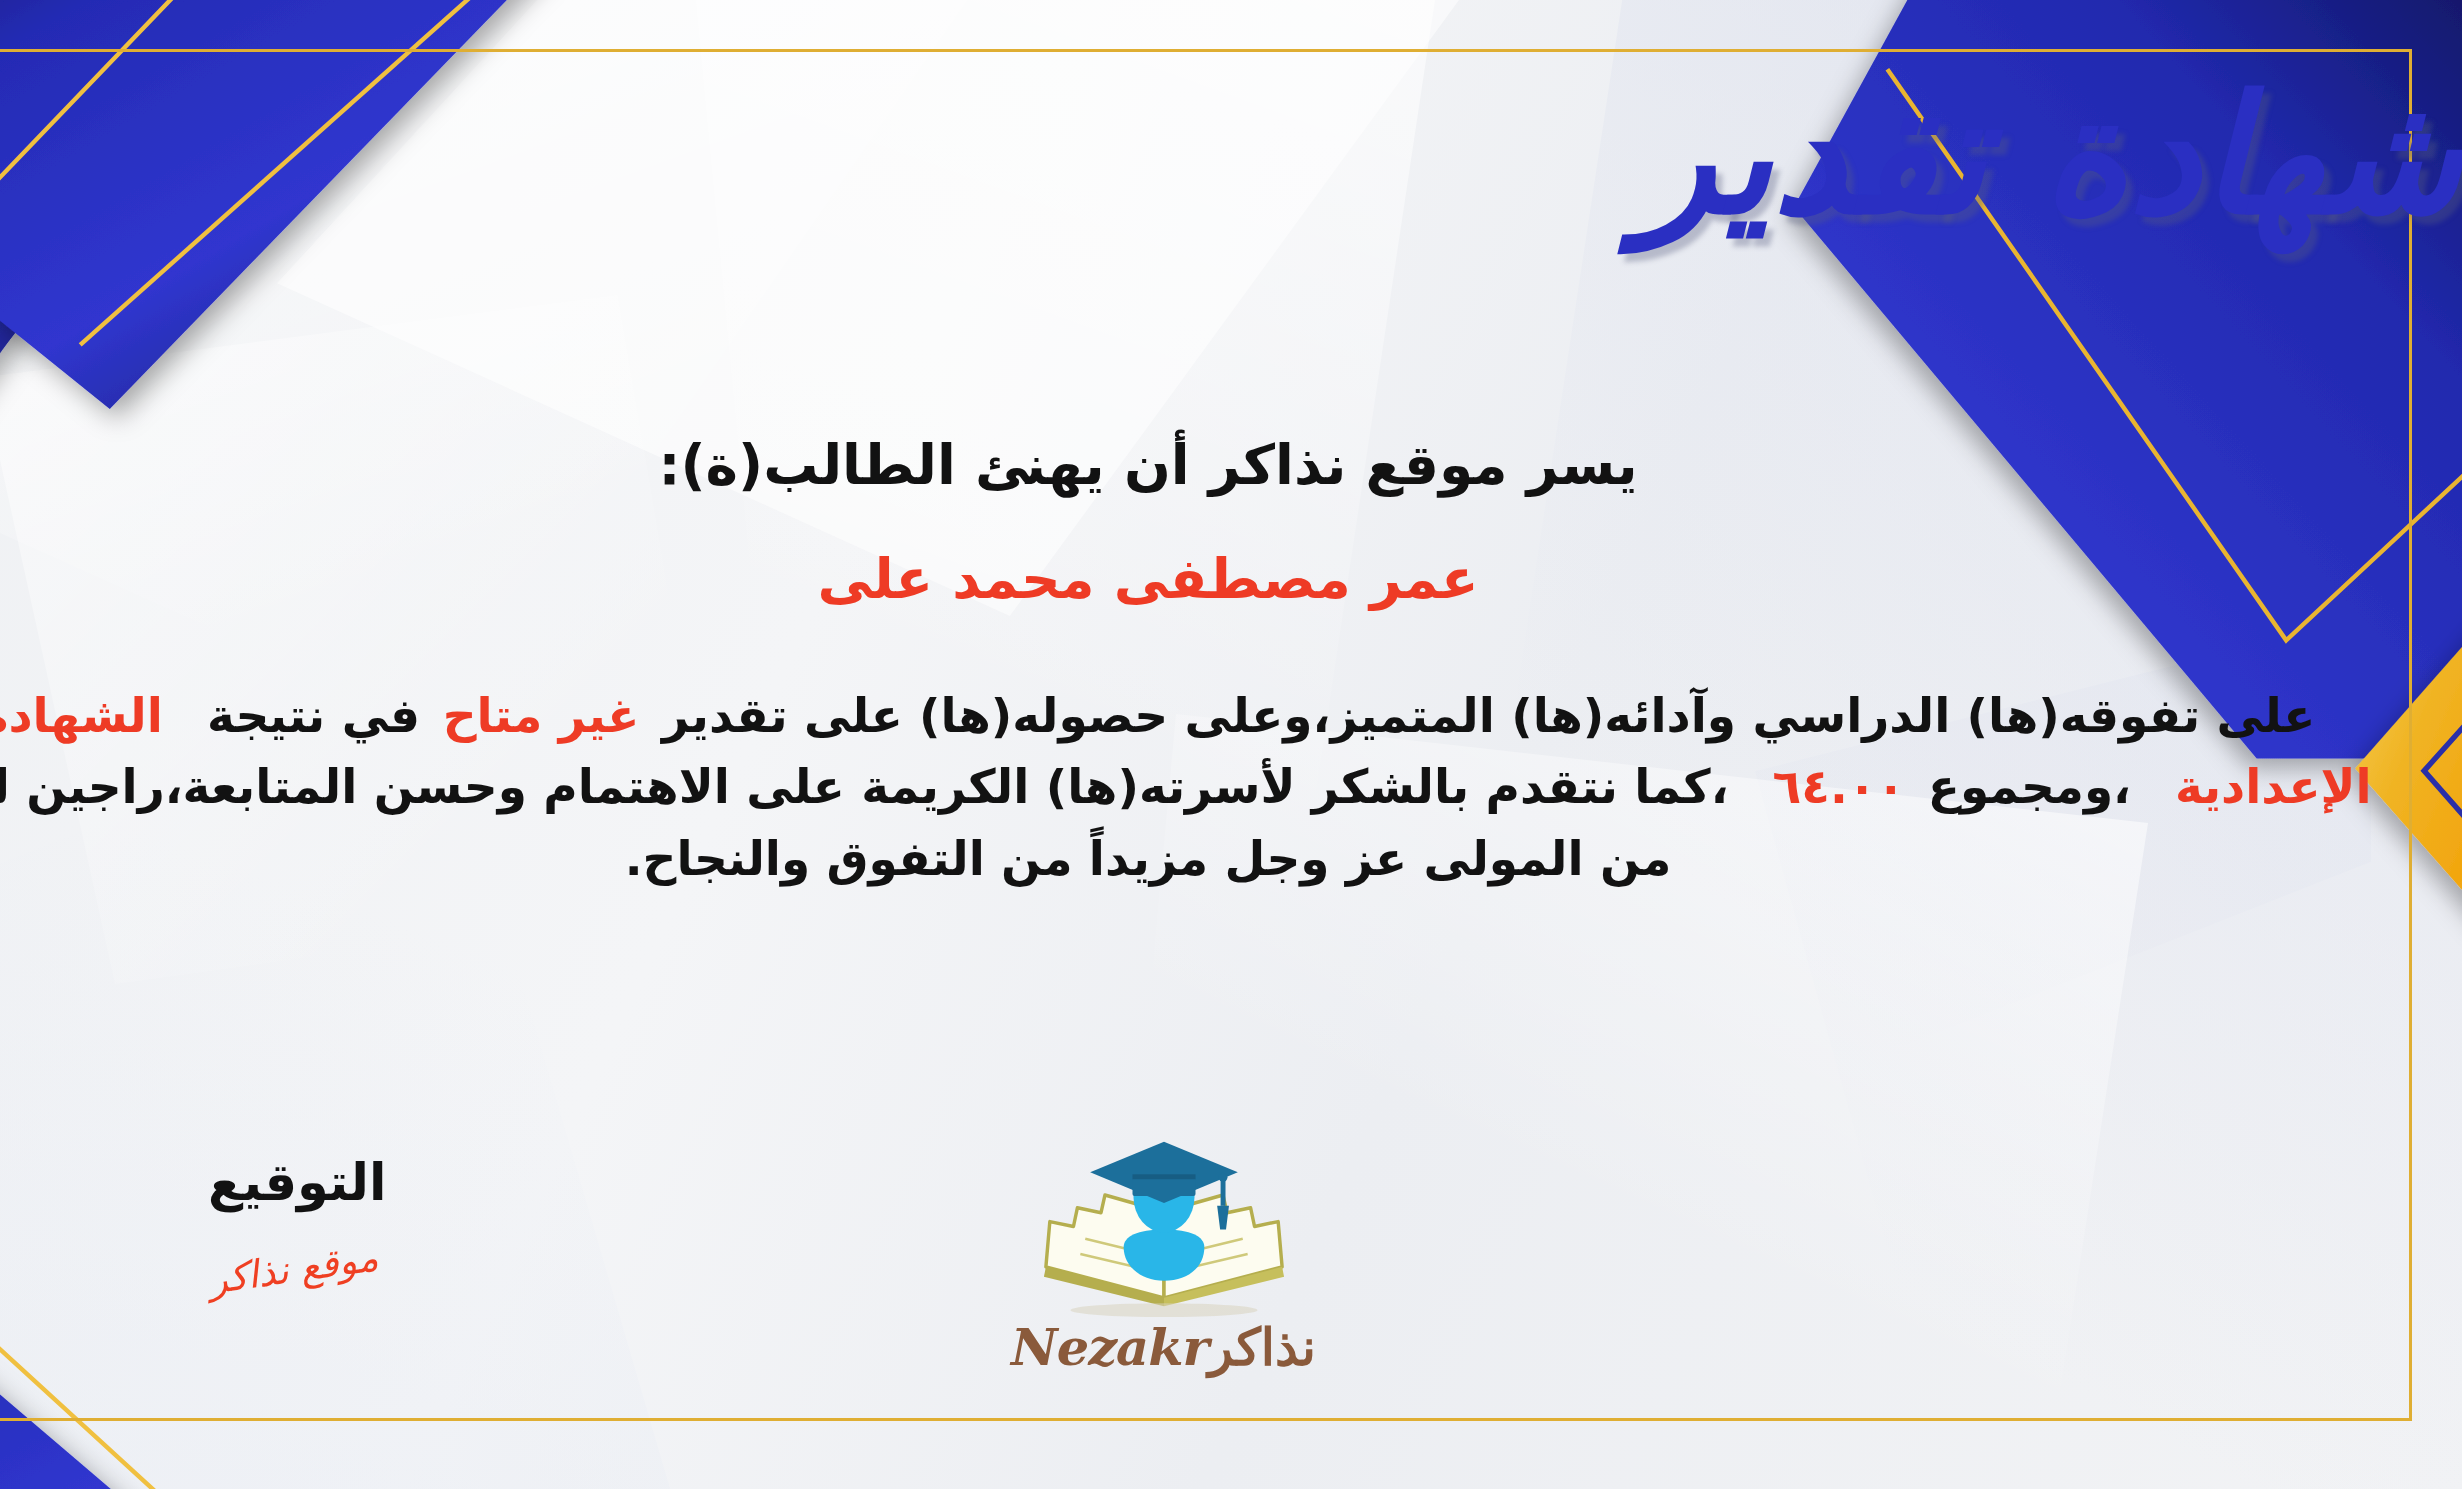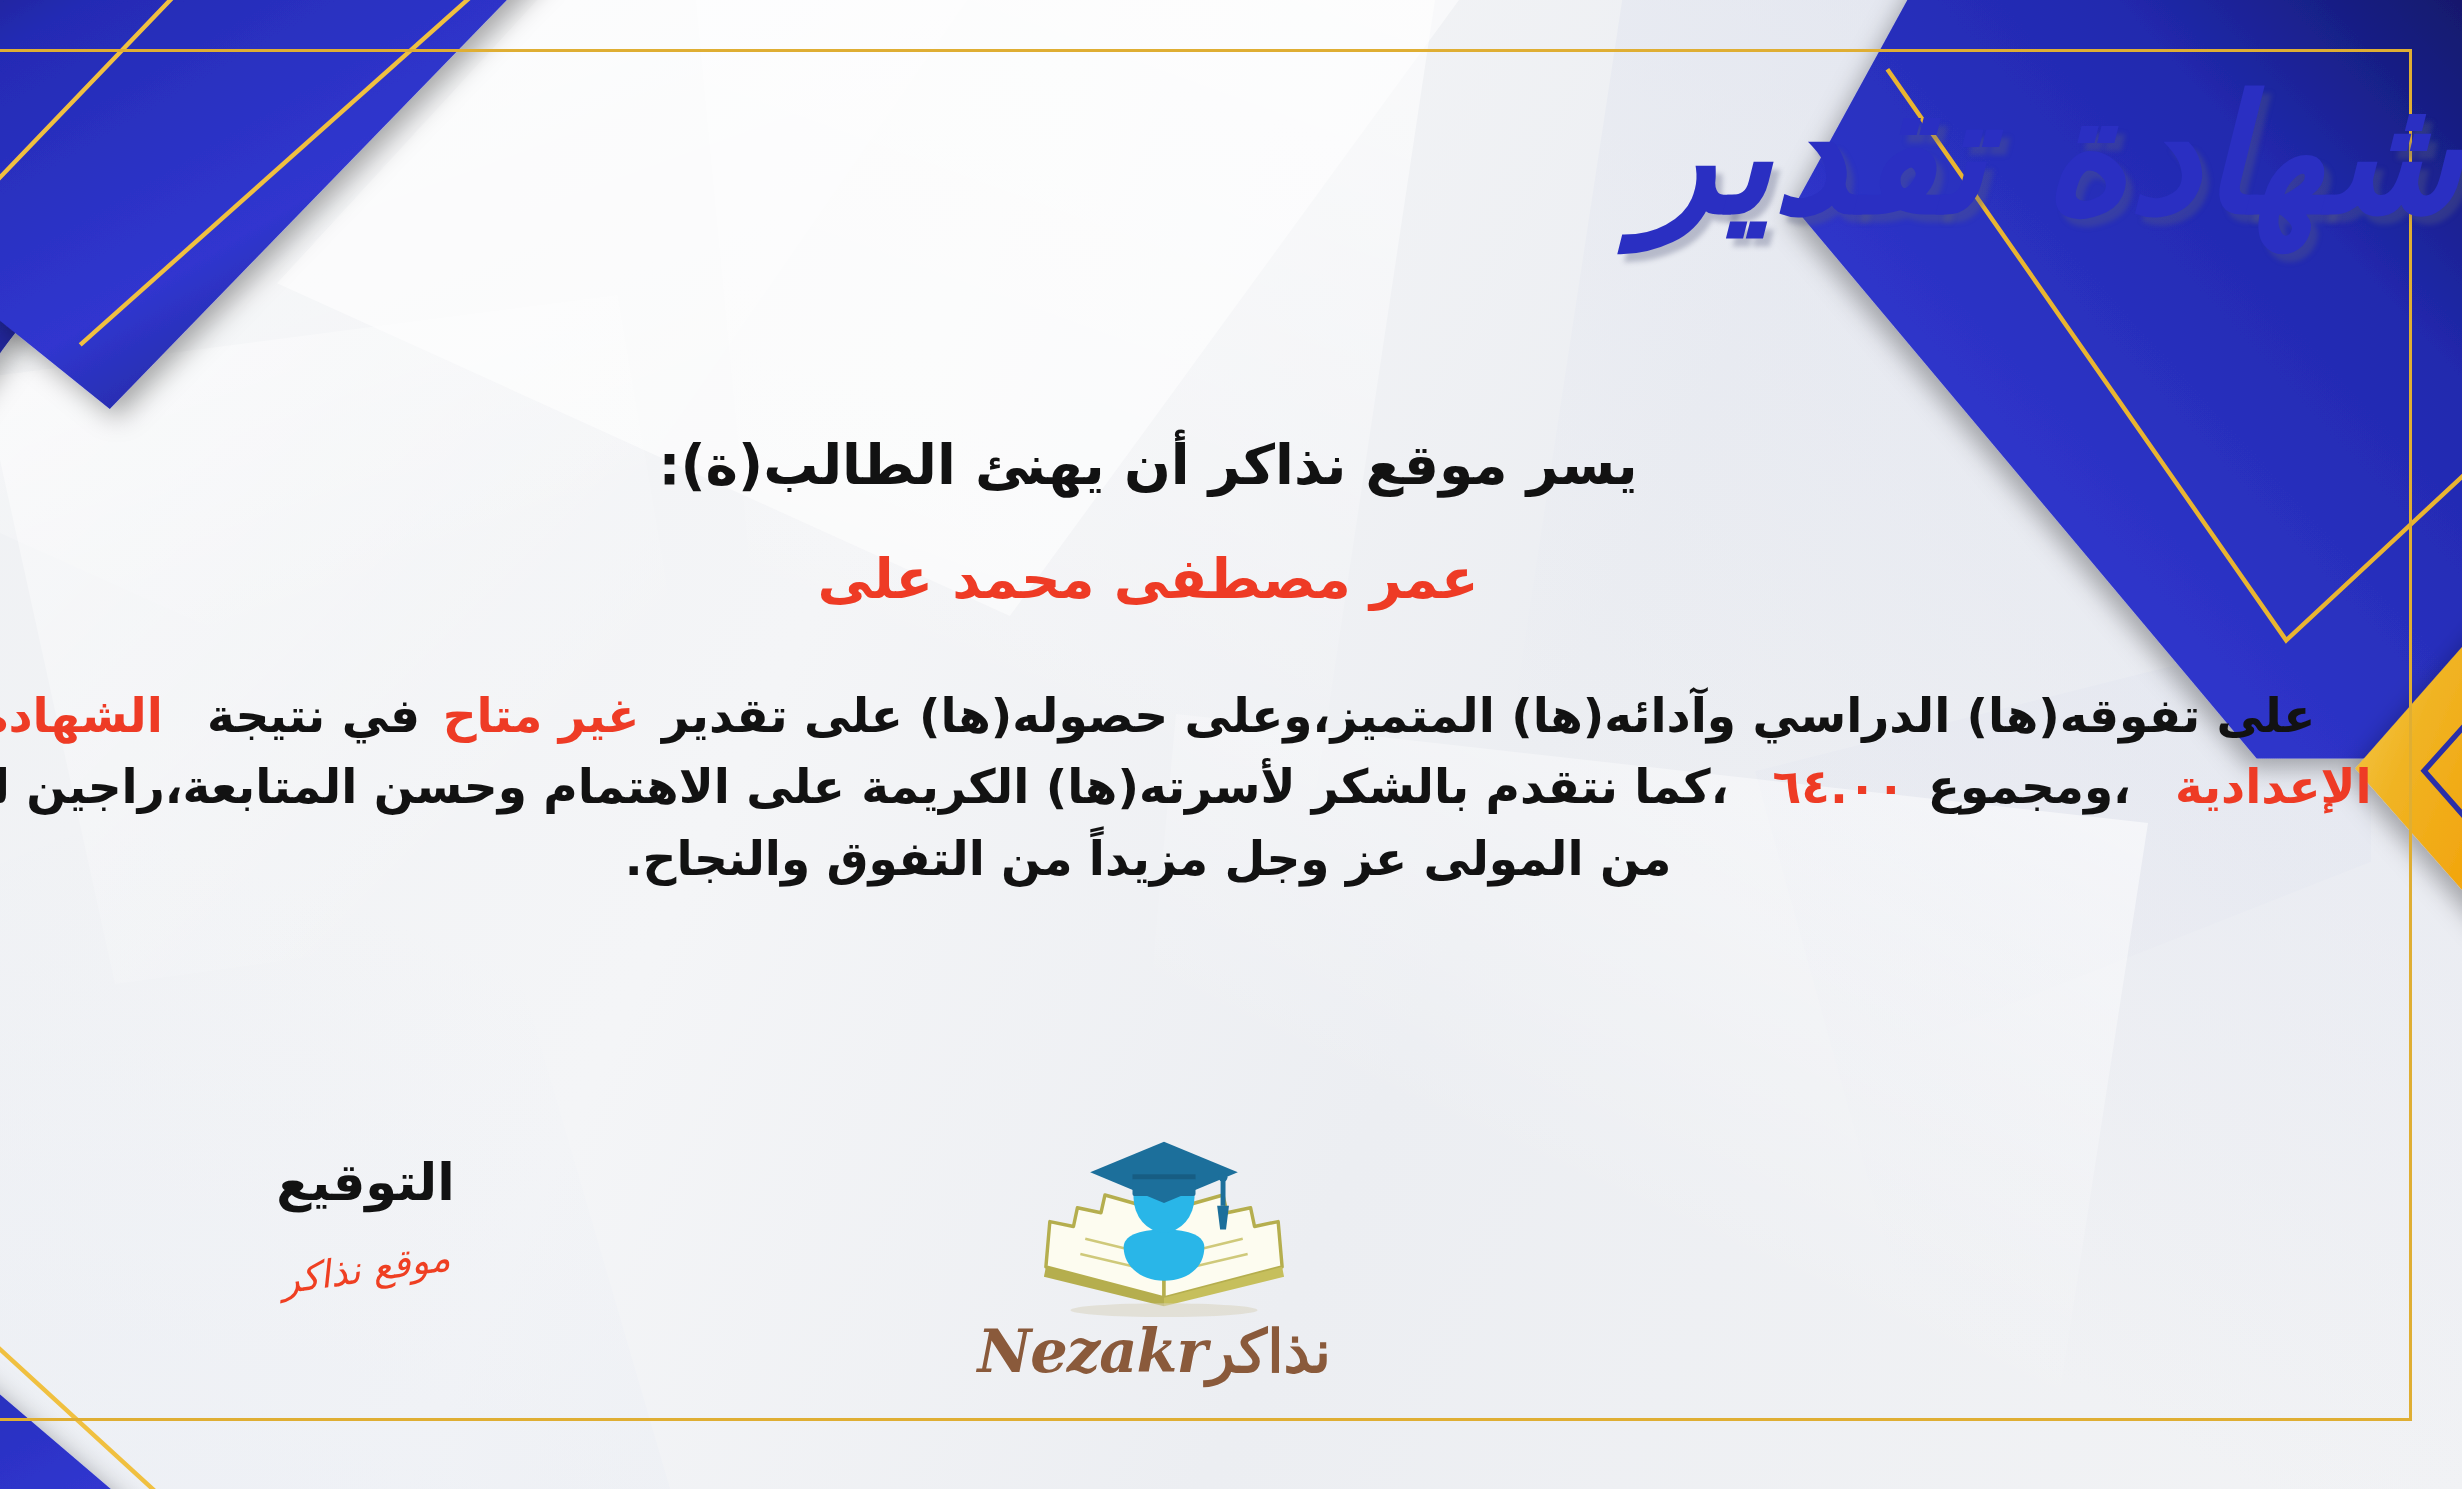--- a/index.html
+++ b/index.html
@@ -103,21 +103,21 @@
   .para .red{color:#ee3b25;}
   .para .sp{display:inline-block;width:44px;}
   .para .sp-sm{display:inline-block;width:22.7px;}
 
   
   .sig-block{
     position:absolute;
     left:374px;
     top:1157px;
     width:315px;
-    text-align:center;
+    text-align:left;
   }
   .sig-label{
     font-size:51px;
     font-weight:700;
     color:#121212;
     line-height:1;
   }
   .sig-mark{
     margin-top:39px;
     font-size:38px;
@@ -133,21 +133,21 @@
   .logo{
     position:absolute;
     left:1162px;
     top:1133px;
     width:335px;
     text-align:center;
   }
   .logo svg{display:block;margin:0 auto;}
   .logo-word{
     margin-top:-3px;
-    font-size:59px;
+    font-size:51px;
     font-weight:700;
     color:#8a5a3b;
     font-family:"DejaVu Serif","Liberation Serif",serif;
     letter-spacing:-1px;
     white-space:nowrap;
     direction:rtl;
   }
   .logo-word .lat{font-family:"DejaVu Serif","Liberation Serif",serif;font-style:italic;}
 </style>
 </head>

